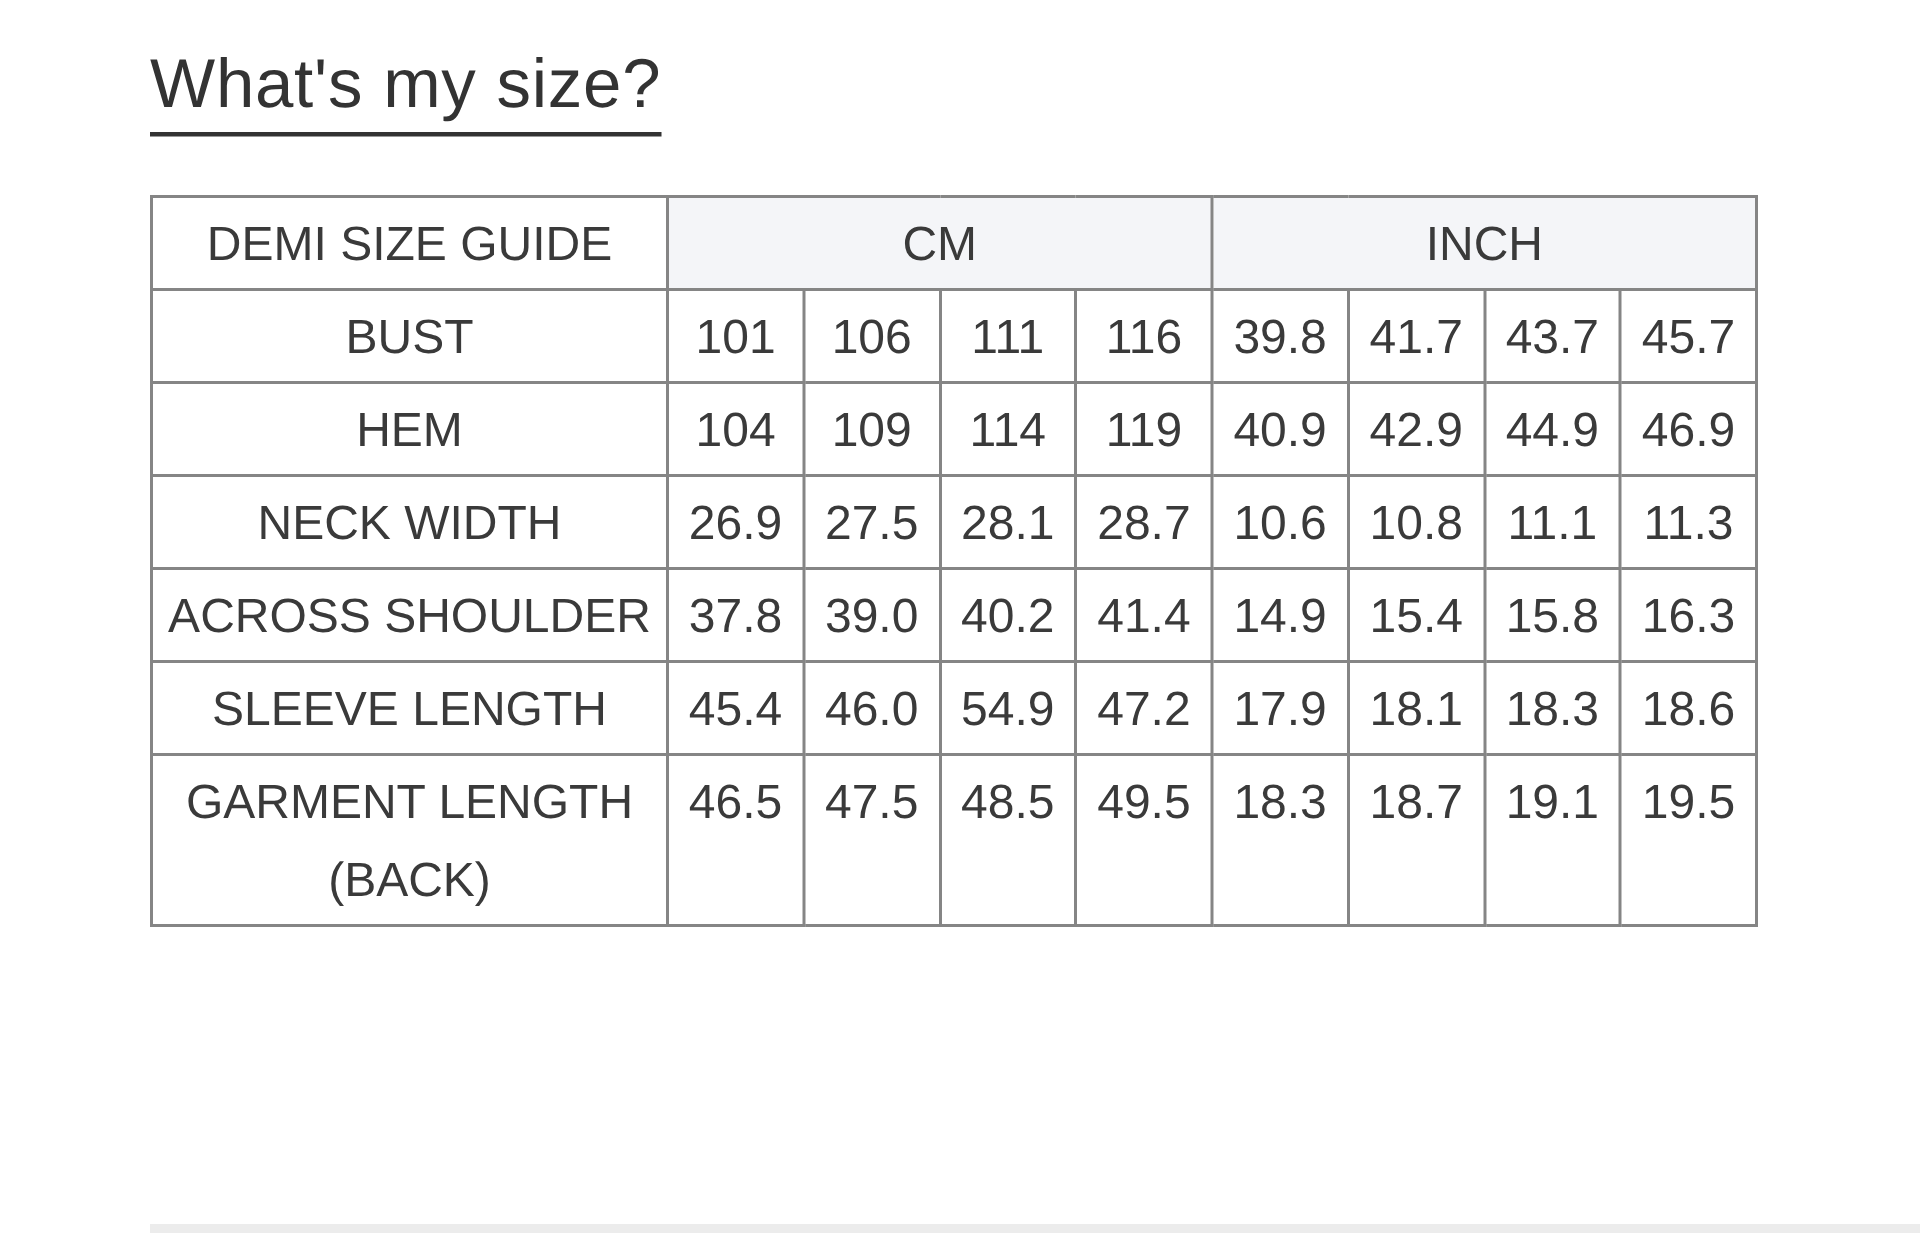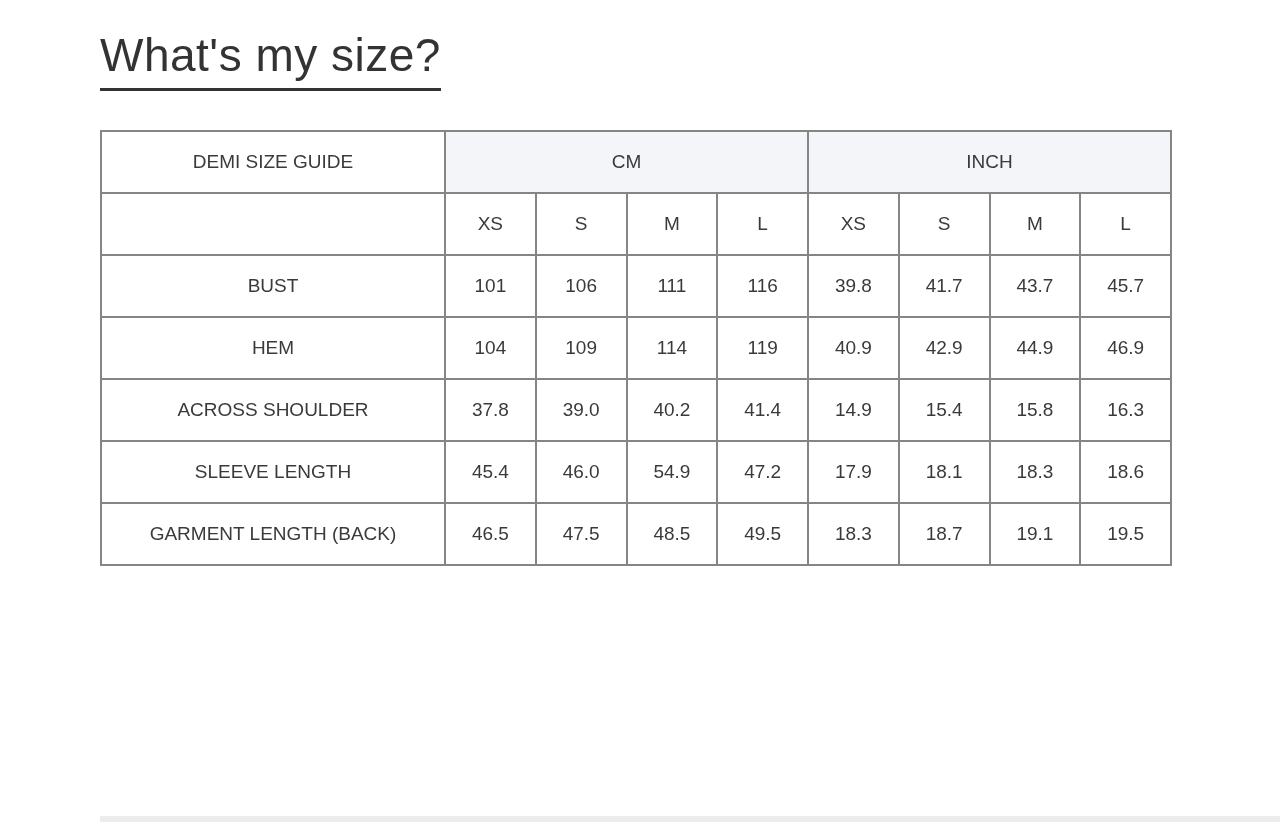--- a/index.html
+++ b/index.html
@@ -25,21 +25,21 @@
     color: #333333;
     border-bottom: 3px solid #333333;
     padding-bottom: 6px;
     margin: 0;
   }
   table.size-guide {
     margin-top: 39px;
     border-collapse: collapse;
     table-layout: fixed;
     width: 1070px;
-    font-size: 19px;
+    font-size: 32px;
   }
   table.size-guide td, table.size-guide th {
     border: 2px solid #858585;
     text-align: center;
     vertical-align: top;
     padding: 4px 6px;
     line-height: 52px;
     font-weight: 400;
     color: #3a3a3a;
     overflow: hidden;
@@ -77,31 +77,20 @@
         <col class="data-col">
         <col class="data-col">
         <col class="data-col">
     </colgroup>
     <thead>
       <tr>
         <th>DEMI SIZE GUIDE</th>
         <th class="unit-cell" colspan="4">CM</th>
         <th class="unit-cell" colspan="4">INCH</th>
       </tr>
-      <tr>
-        <td></td>
-        <td>XS</td>
-        <td>S</td>
-        <td>M</td>
-        <td>L</td>
-        <td>XS</td>
-        <td>S</td>
-        <td>M</td>
-        <td>L</td>
-      </tr>
     </thead>
     <tbody>
         <tr>
           <td>BUST</td>
           <td>101</td>
           <td>106</td>
           <td>111</td>
           <td>116</td>
           <td>39.8</td>
           <td>41.7</td>
@@ -111,20 +100,31 @@
         <tr>
           <td>HEM</td>
           <td>104</td>
           <td>109</td>
           <td>114</td>
           <td>119</td>
           <td>40.9</td>
           <td>42.9</td>
           <td>44.9</td>
           <td>46.9</td>
+        </tr>
+        <tr>
+          <td>NECK WIDTH</td>
+          <td>26.9</td>
+          <td>27.5</td>
+          <td>28.1</td>
+          <td>28.7</td>
+          <td>10.6</td>
+          <td>10.8</td>
+          <td>11.1</td>
+          <td>11.3</td>
         </tr>
         <tr>
           <td>ACROSS SHOULDER</td>
           <td>37.8</td>
           <td>39.0</td>
           <td>40.2</td>
           <td>41.4</td>
           <td>14.9</td>
           <td>15.4</td>
           <td>15.8</td>

